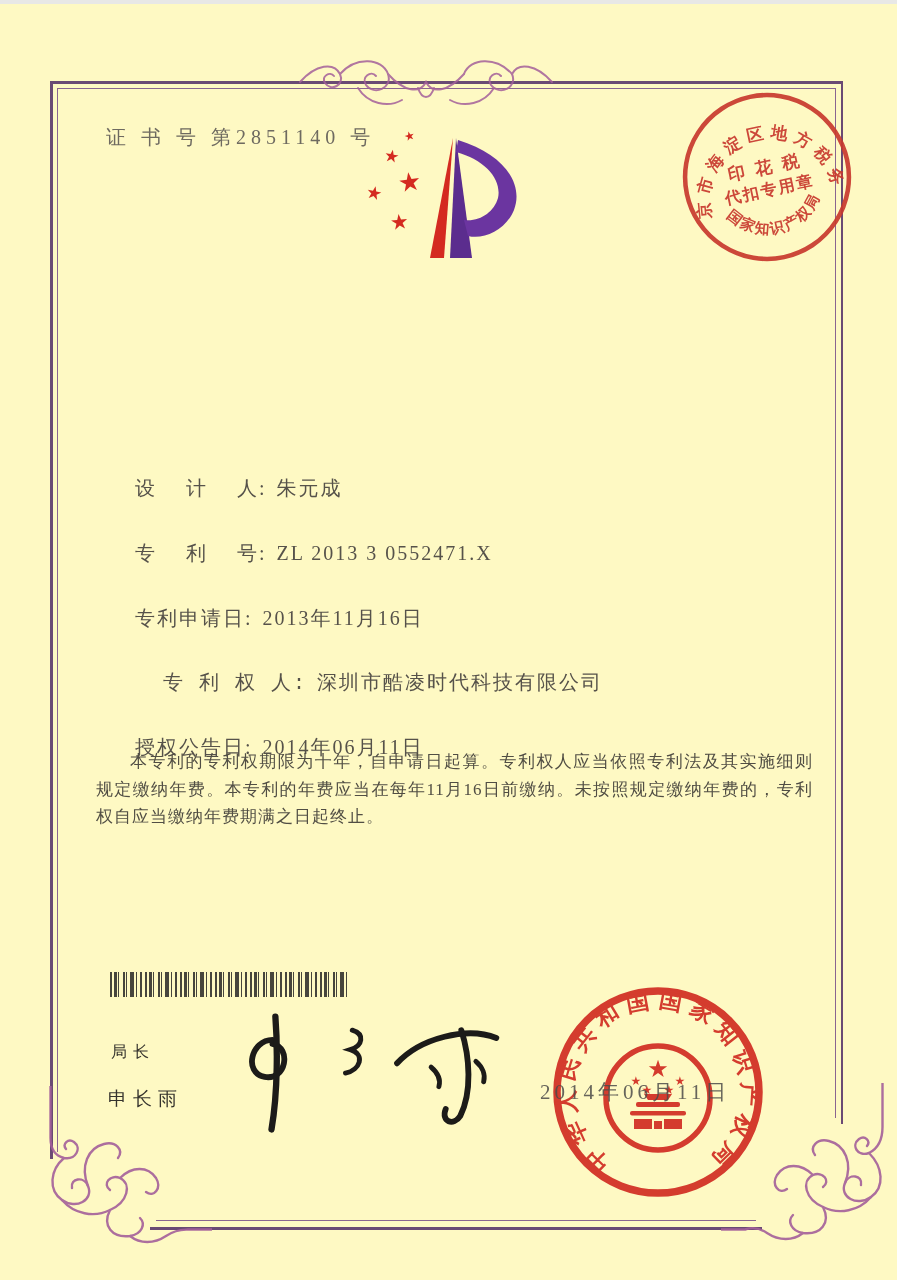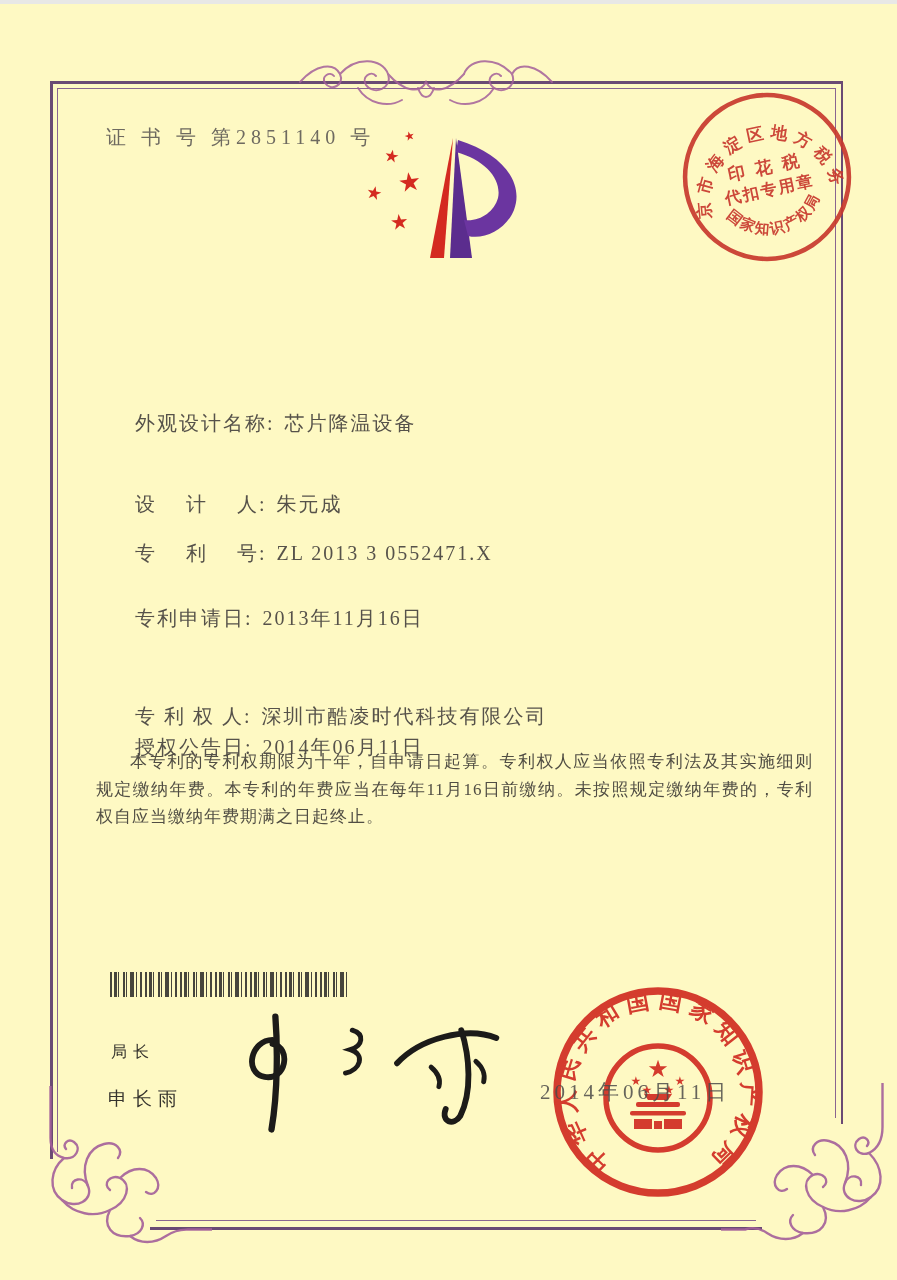--- a/index.html
+++ b/index.html
@@ -149,33 +149,30 @@
     <span class="star" style="left:14px;top:52px;font-size:18px;transform:rotate(12deg);">★</span>
     <span class="star" style="left:38px;top:80px;font-size:21px;transform:rotate(-6deg);">★</span>
     <svg width="196" height="132" viewBox="0 0 196 132" style="position:absolute;left:0;top:0;">
       <path d="M101,6 L92,126 L78,126 Z" fill="#d42a20"></path>
       <path d="M104,6 L120,126 L98,126 Z" fill="#5b2d8e"></path>
       <path d="M106,8 C152,22 172,52 162,78 C154,98 132,108 116,104 L112,88 C128,90 142,80 146,66 C150,48 134,28 104,20 Z" fill="#6b35a0"></path>
     </svg>
   </div>
 
 
-  <div class="field" style="top:383px;">
-    <span class="lbl">外观设计名称:</span><span>芯片降温设备</span>
-  </div>
-  <div class="field" style="top:464px;">
+  <div class="field" style="top:448px;">
     <span class="lbl">设　 计　 人:</span><span>朱元成</span>
   </div>
   <div class="field" style="top:513px;">
     <span class="lbl">专　 利　 号:</span><span>ZL 2013 3 0552471.X</span>
   </div>
   <div class="field" style="top:578px;">
     <span class="lbl">专利申请日:</span><span>2013年11月16日</span>
   </div>
-  <div class="field" style="top:676px;">
+  <div class="field" style="top:642px;font-family:Liberation Mono, monospace;">
     <span class="lbl">专 利 权 人:</span><span>深圳市酷凌时代科技有限公司</span>
   </div>
   <div class="field" style="top:707px;">
     <span class="lbl">授权公告日:</span><span>2014年06月11日</span>
   </div>
 
   <div class="body-text">
     <p>本专利的专利权期限为十年，自申请日起算。专利权人应当依照专利法及其实施细则规定缴纳年费。本专利的年费应当在每年11月16日前缴纳。未按照规定缴纳年费的，专利权自应当缴纳年费期满之日起终止。</p>
   </div>
 

